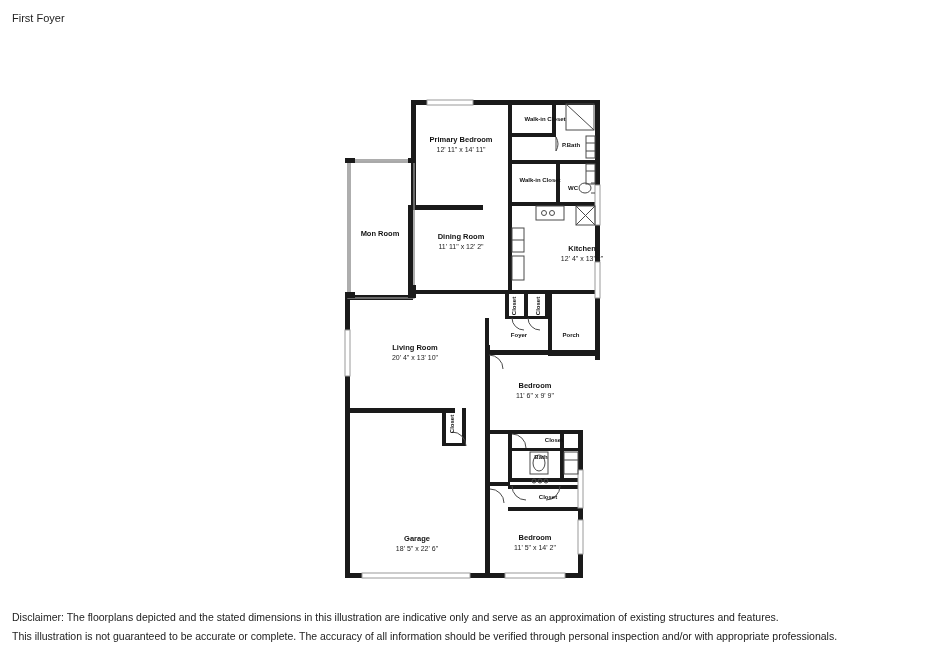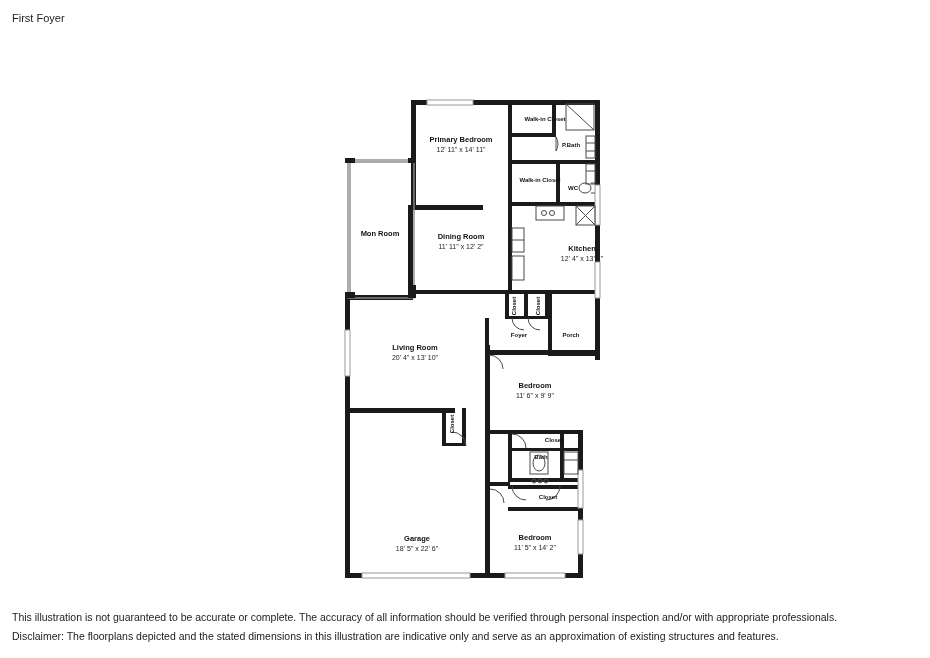--- a/index.html
+++ b/index.html
@@ -252,15 +252,15 @@
     <div class="label" style="left: 535px; top: 391px;"><span>Bedroom</span><span class="dim">11' 6" x 9' 9"</span></div>
     <div class="label vert small" style="left: 452px; top: 424px;"><span>Closet</span></div>
     <div class="label small" style="left: 554px; top: 440px;"><span>Closet</span></div>
     <div class="label small" style="left: 541px; top: 457px;"><span>Bath</span></div>
     <div class="label small" style="left: 548px; top: 497px;"><span>Closet</span></div>
     <div class="label" style="left: 417px; top: 504px; margin-top: 40px;"><span>Garage</span><span class="dim">18' 5" x 22' 6"</span></div>
     <div class="label" style="left: 535px; top: 543px;"><span>Bedroom</span><span class="dim">11' 5" x 14' 2"</span></div>
   </div>
 
 <div class="disclaimer">
+  <div>Disclaimer: The floorplans depicted and the stated dimensions in this illustration are indicative only and serve as an approximation of existing structures and features.</div>
   <div>This illustration is not guaranteed to be accurate or complete. The accuracy of all information should be verified through personal inspection and/or with appropriate professionals.</div>
-  <div>Disclaimer: The floorplans depicted and the stated dimensions in this illustration are indicative only and serve as an approximation of existing structures and features.</div>
 </div>
 
 </body></html>

